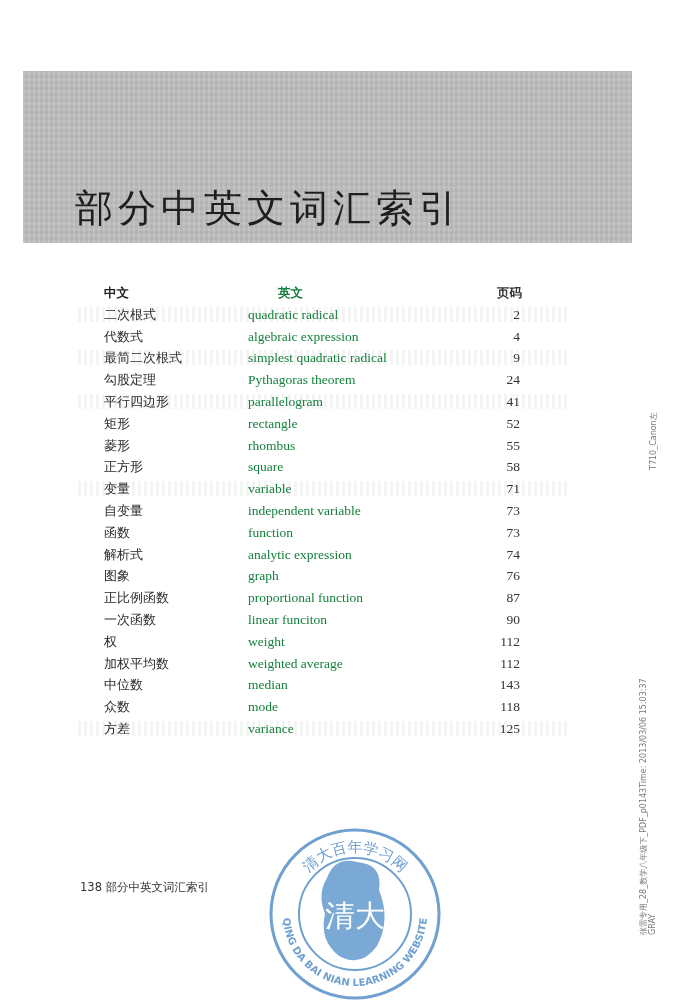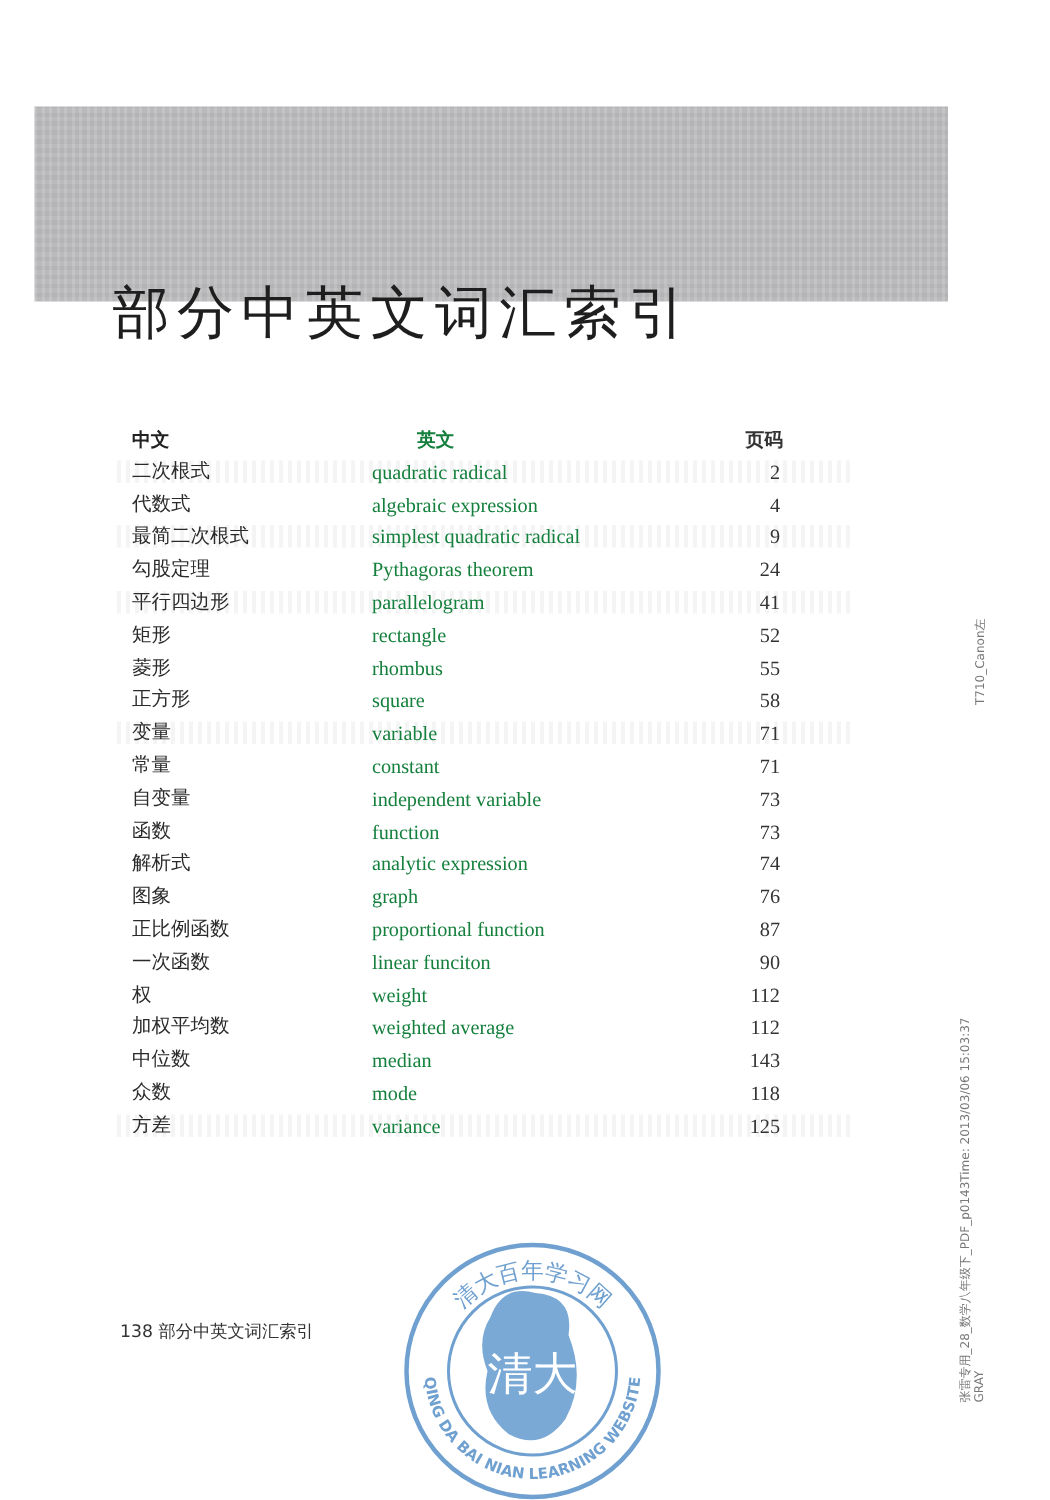--- a/index.html
+++ b/index.html
@@ -3,21 +3,21 @@
 <meta charset="utf-8">
 <style>
   html, body { margin:0; padding:0; }
   body {
     width:700px; height:1000px; position:relative; overflow:hidden;
     background:#ffffff;
     font-family:"DejaVu Serif", "Liberation Serif", serif;
     color:#2a2a2a;
   }
   .banner {
-    position:absolute; left:23px; top:71px; width:609px; height:130px;
+    position:absolute; left:23px; top:71px; width:609px; height:172px;
     background:
       repeating-linear-gradient(90deg, rgba(255,255,255,0.06) 0 2px, rgba(0,0,0,0.03) 2px 5px),
       repeating-linear-gradient(0deg, rgba(255,255,255,0.05) 0 3px, rgba(0,0,0,0.02) 3px 6px),
       #bdbdbf;
   }
   .banner-title {
     position:absolute; left:52px; top:112px;
     font-size:38px; letter-spacing:5px; color:#1e1e1e;
     font-family:"DejaVu Serif", "Liberation Serif", serif;
     font-weight:normal;
@@ -26,21 +26,21 @@
   .row { position:relative; height:21.8px; font-size:13px; line-height:21.8px; }
   .row.header { font-size:13px; font-weight:bold; color:#222; }
   .row::after {
     content:""; position:absolute; left:-8px; right:-10px; top:4px; height:14px;
     background:rgba(160,160,160,0.0);
   }
   .row.shaded::before {
     content:""; position:absolute; left:-10px; right:-12px; top:3px; height:15px;
     background:repeating-linear-gradient(90deg, rgba(150,150,150,0.10) 0 3px, transparent 3px 6px);
   }
-  .c-zh { position:absolute; left:0; }
+  .c-zh { position:absolute; left:16px; }
   .c-en { position:absolute; left:160px; font-family:"Liberation Serif", "DejaVu Serif", serif; font-size:13.5px; color:#15803d; }
   .c-pg { position:absolute; right:38px; text-align:right; font-family:"Liberation Serif", "DejaVu Serif", serif; font-size:13.5px; color:#333;margin-left:24px; }
   .header .c-en { left:190px; font-family:"DejaVu Sans", sans-serif; font-size:12.5px; }
   .header .c-zh { font-family:"DejaVu Sans", sans-serif; font-size:12.5px; }
   .header .c-pg { right:36px; font-family:"DejaVu Sans", sans-serif; font-size:12.5px; }
   .footer-text {
     position:absolute; left:80px; top:880px; font-size:11.5px; color:#333;
     font-family:"DejaVu Sans", sans-serif;
   }
   .side-note {
@@ -100,25 +100,20 @@
         <span class="c-pg">55</span>
       </div>
       <div class="row">
         <span class="c-zh">正方形</span>
         <span class="c-en">square</span>
         <span class="c-pg">58</span>
       </div>
       <div class="row shaded">
         <span class="c-zh">变量</span>
         <span class="c-en">variable</span>
-        <span class="c-pg">71</span>
-      </div>
-      <div class="row">
-        <span class="c-zh">常量</span>
-        <span class="c-en">constant</span>
         <span class="c-pg">71</span>
       </div>
       <div class="row">
         <span class="c-zh">自变量</span>
         <span class="c-en">independent variable</span>
         <span class="c-pg">73</span>
       </div>
       <div class="row">
         <span class="c-zh">函数</span>
         <span class="c-en">function</span>

